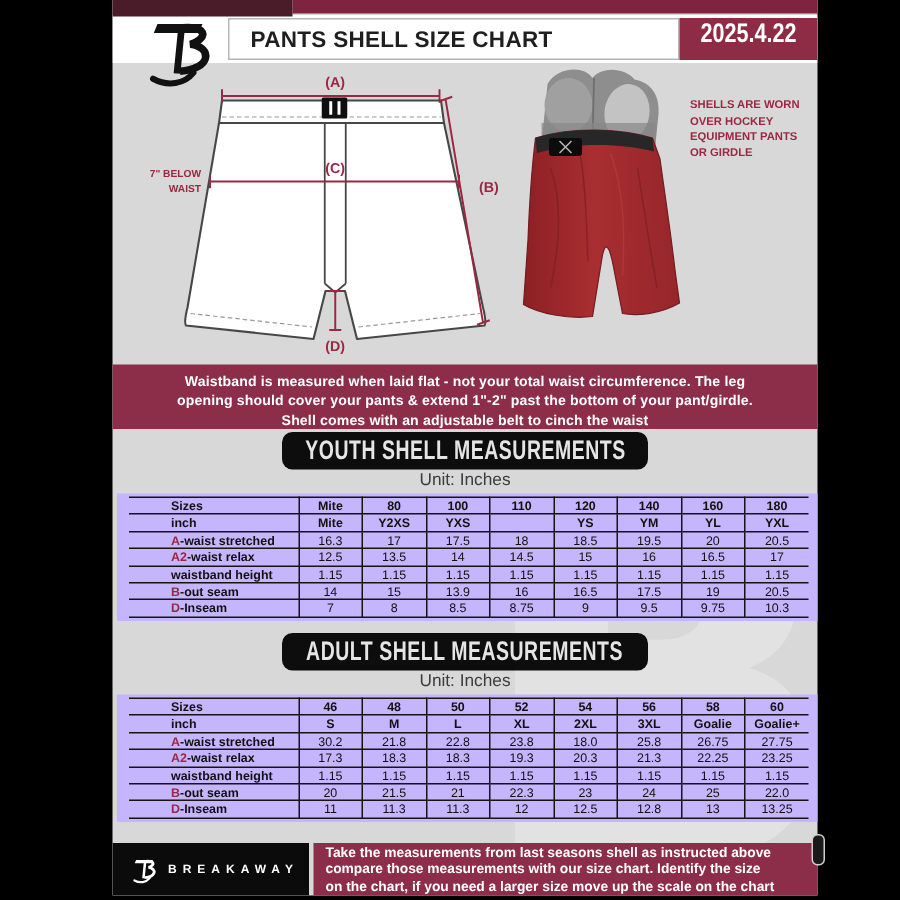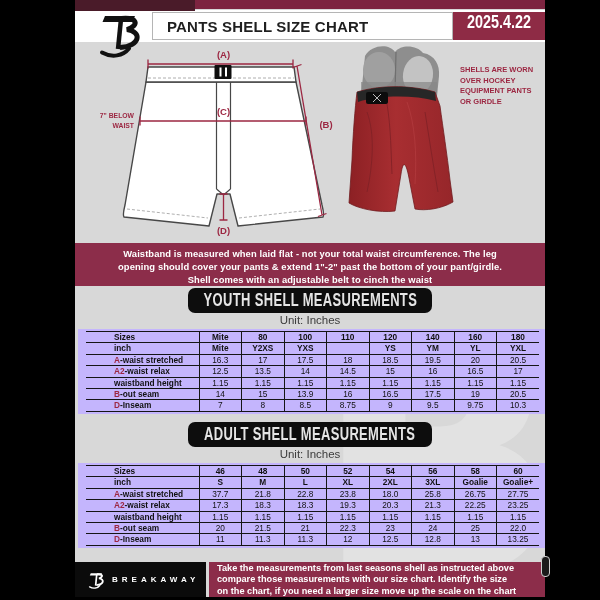--- a/index.html
+++ b/index.html
@@ -293,21 +293,21 @@
               <td>M</td>
               <td>L</td>
               <td>XL</td>
               <td>2XL</td>
               <td>3XL</td>
               <td>Goalie</td>
               <td>Goalie+</td>
             </tr>
             <tr>
               <td class="lbl"><span class="prefix">A</span>-waist stretched</td>
-              <td>37.7</td>
+              <td>30.2</td>
               <td>21.8</td>
               <td>22.8</td>
               <td>23.8</td>
               <td>18.0</td>
               <td>25.8</td>
               <td>26.75</td>
               <td>27.75</td>
             </tr>
             <tr>
               <td class="lbl"><span class="prefix">A2</span>-waist relax</td>

